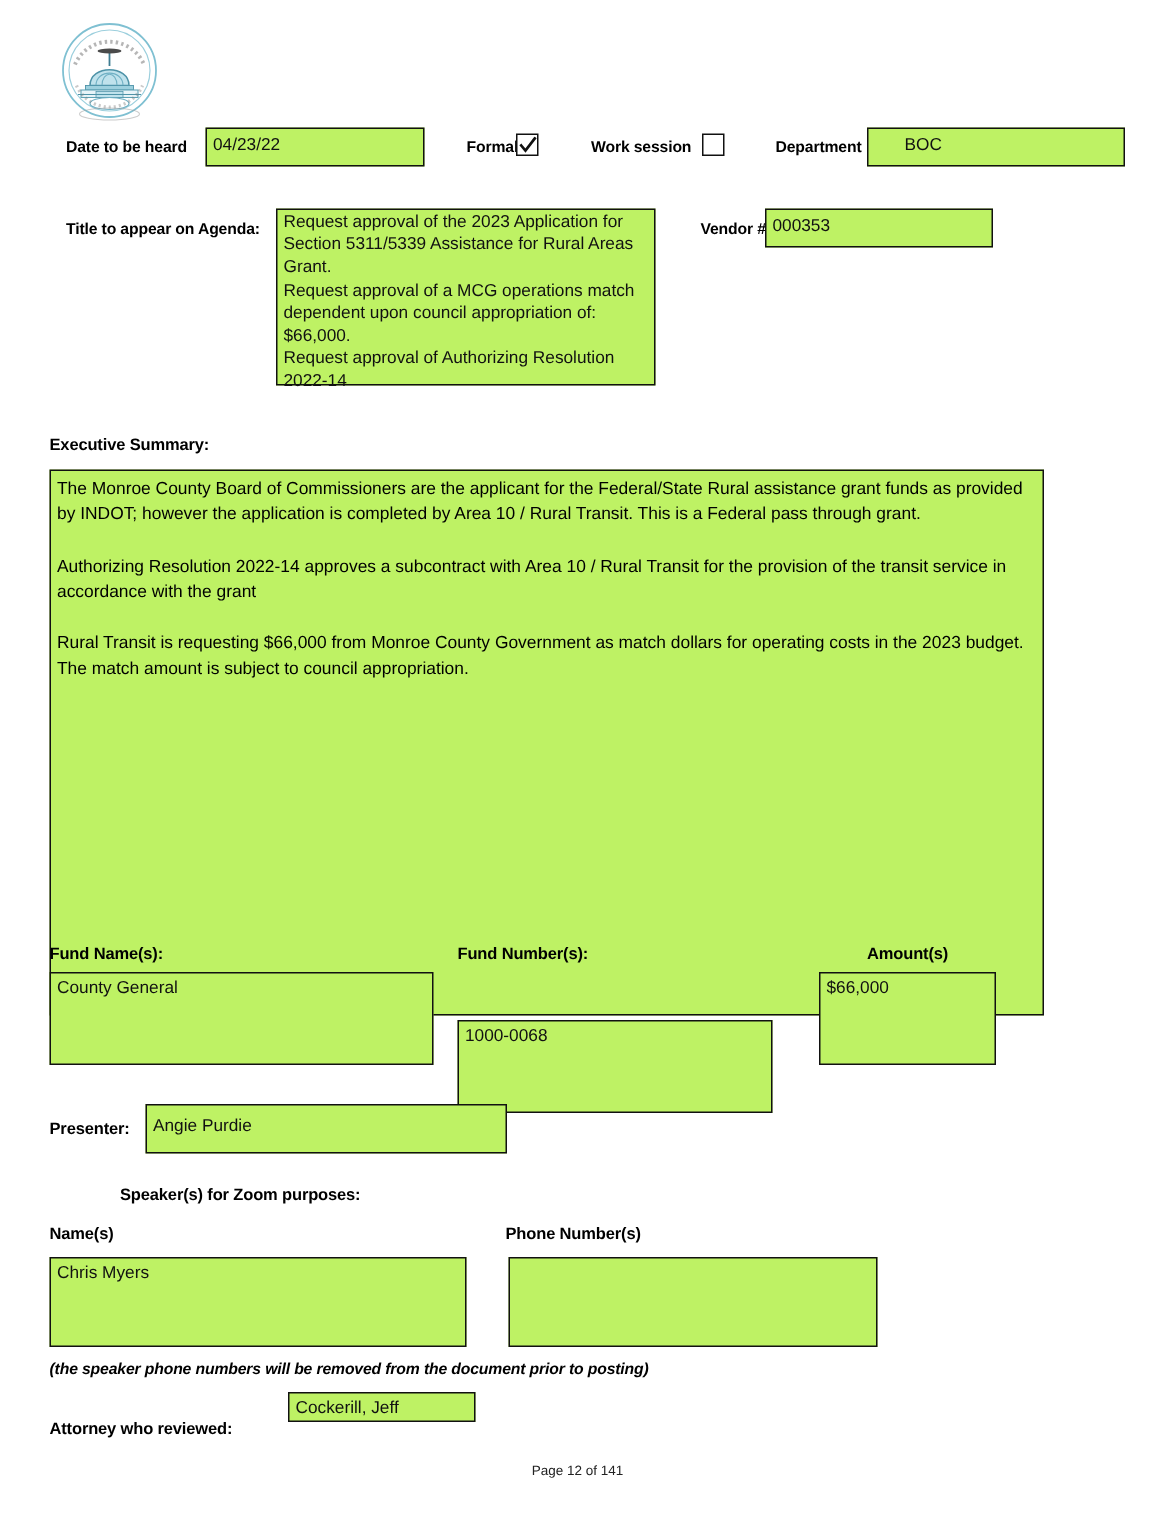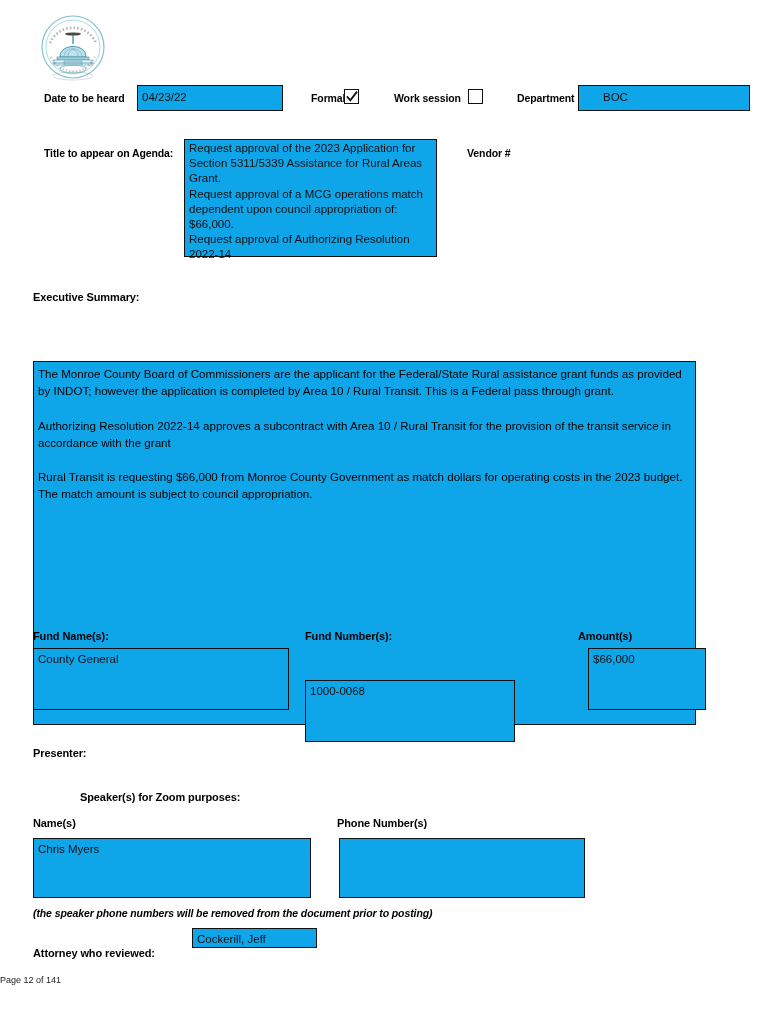--- a/index.html
+++ b/index.html
@@ -54,21 +54,21 @@
     font-weight: bold;
     letter-spacing: -0.1px;
     white-space: nowrap;
   }
 
   
   .box {
     position: absolute;
     box-sizing: border-box;
     border: 1.4px solid #111;
-    background: #0ea5e9;
+    background: #bef264;
   }
   .box-val {
     position: absolute;
     left: 4px;
     top: 2px;
     right: 3px;
     font-size: 11.5px;
     line-height: 15.6px;
     color: #111;
     white-space: pre-wrap;
@@ -86,38 +86,37 @@
     background: #fff;
   }
   .cbox svg { position: absolute; left: 0; top: 0; }
 
   
   #exec-box {
     left: 33px;
     top: 313px;
     width: 663px;
     height: 364px;
-    margin-top: 48px;
   }
   #exec-text {
     position: absolute;
     left: 4px;
     top: 3px;
     right: 6px;
     font-size: 11.6px;
     line-height: 17.2px;
     white-space: pre-wrap;
   }
 
   
   #page-footer {
     left: 0;
     top: 975px;
     width: 770px;
-    text-align: left;
+    text-align: center;
     font-size: 9px;
     color: #222;
   }
 
   .italic-note {
     font-size: 10.5px;
     font-weight: bold;
     font-style: italic;
     letter-spacing: -0.1px;
     white-space: nowrap;
@@ -178,20 +177,23 @@
   <div class="abs lbl" style="left:32px; top:147px;">Title to appear on Agenda:</div>
 
   <div class="box" style="left:184px; top:139px; width:253px; height:118px;">
     <div class="box-val tight" style="top:1px;">Request approval of the 2023 Application for Section 5311/5339 Assistance for Rural Areas Grant.
 Request approval of a MCG operations match dependent upon council appropriation of:  $66,000.
 Request approval of Authorizing Resolution 2022-14</div>
   </div>
 
   <div class="abs lbl" style="left:455px; top:147px;">Vendor #</div>
 
+  <div class="box" style="left:510px; top:139px; width:152px; height:26px;">
+    <div class="box-val" style="top:4px;">000353</div>
+  </div>
 
   <div class="abs lbl-lg" style="left:33px; top:291px;">Executive Summary:</div>
 
   <div class="box" id="exec-box">
     <div id="exec-text">The Monroe County Board of Commissioners are the applicant for the Federal/State Rural assistance grant funds as provided by INDOT; however the application is completed by Area 10 / Rural Transit. This is a Federal pass through grant.
 
 Authorizing Resolution 2022-14 approves a subcontract with Area 10 / Rural Transit for the provision of the transit service in accordance with the grant
 
 Rural Transit is requesting $66,000 from Monroe County Government as match dollars for operating costs in the 2023 budget.  The match amount is subject to council appropriation.</div>
   </div>
@@ -200,25 +202,28 @@
   <div class="box" style="left:33px; top:648px; width:256px; height:62px;padding-left:28px;">
     <div class="box-val" style="top:3px;">County General</div>
   </div>
 
   <div class="abs lbl-lg" style="left:305px; top:630px;">Fund Number(s):</div>
   <div class="box" style="left:305px; top:648px; width:210px; height:62px;margin-top:32px;">
     <div class="box-val" style="top:3px;">1000-0068</div>
   </div>
 
   <div class="abs lbl-lg" style="left:578px; top:630px;">Amount(s)</div>
-  <div class="box" style="left:588px; top:648px; width:118px; height:62px;">
+  <div class="box" style="left:546px; top:648px; width:118px; height:62px;">
     <div class="box-val" style="top:3px;">$66,000</div>
   </div>
 
   <div class="abs lbl-lg" style="left:33px; top:747px;">Presenter:</div>
+  <div class="box" style="left:97px; top:736px; width:241px; height:33px;">
+    <div class="box-val" style="top:7px;">Angie Purdie</div>
+  </div>
 
   <div class="abs lbl-lg" style="left:80px; top:791px;">Speaker(s) for Zoom purposes:</div>
 
   <div class="abs lbl-lg" style="left:33px; top:817px;">Name(s)</div>
   <div class="box" style="left:33px; top:838px; width:278px; height:60px;">
     <div class="box-val" style="top:3px;">Chris Myers</div>
   </div>
 
   <div class="abs lbl-lg" style="left:325px; top:817px;padding-left:12px;">Phone Number(s)</div>
   <div class="box" style="left:339px; top:838px; width:246px; height:60px;">

